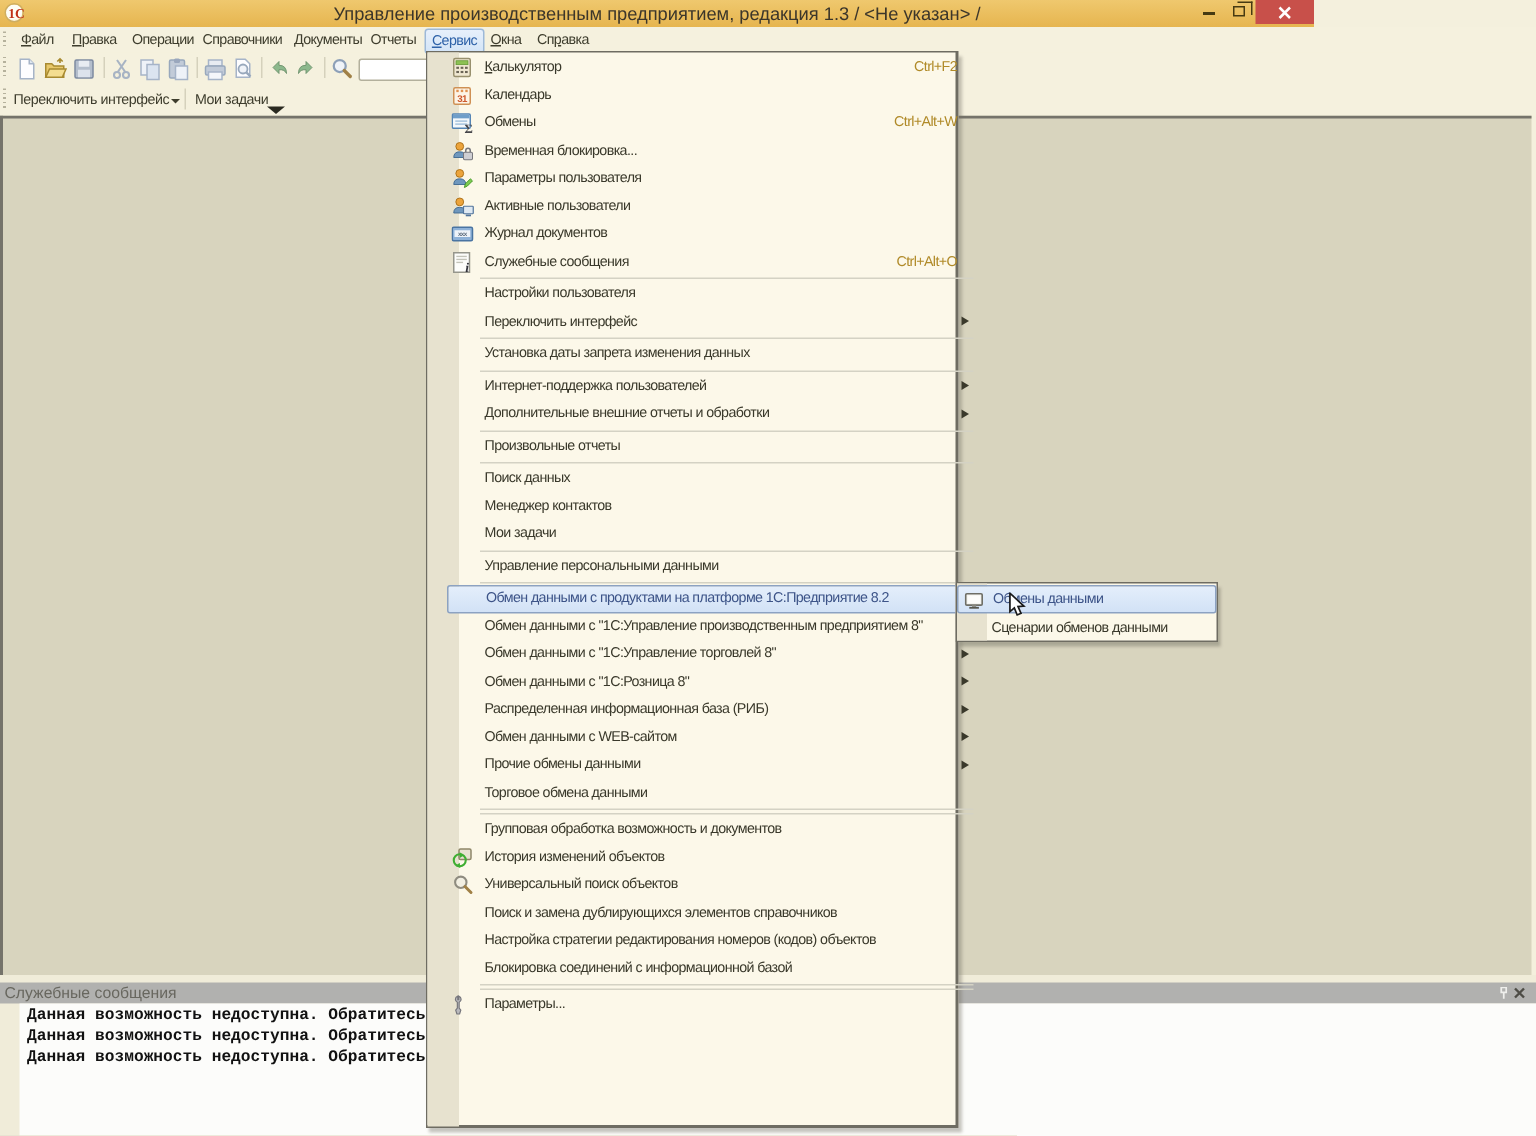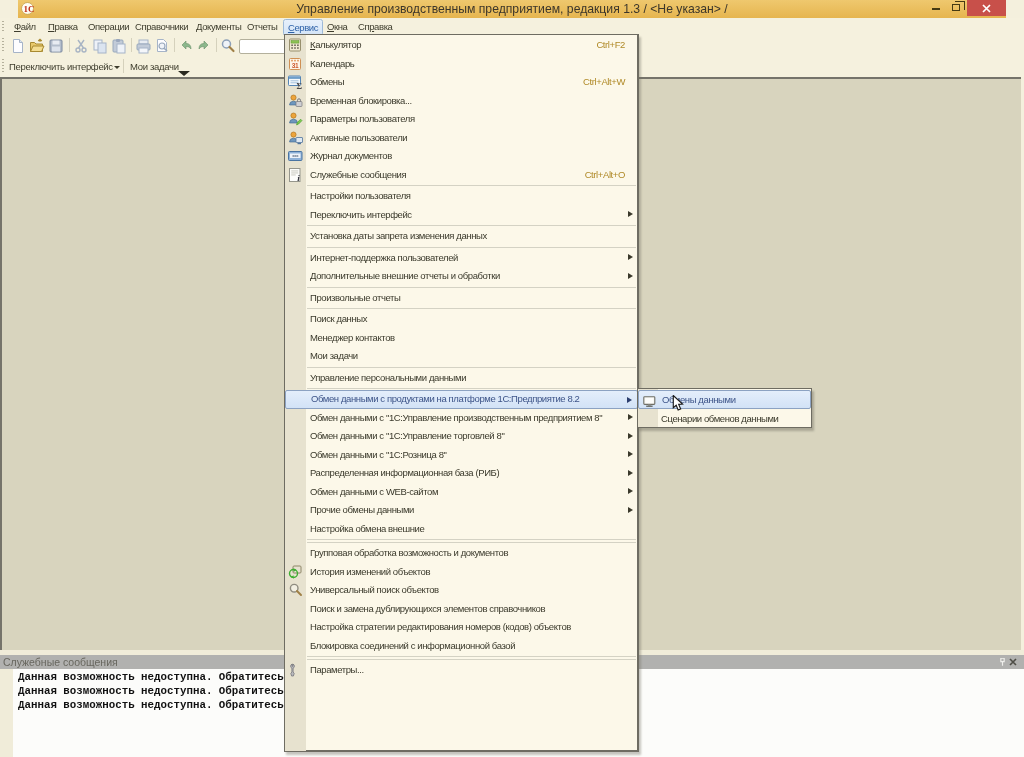--- a/index.html
+++ b/index.html
@@ -1,19 +1,19 @@
 <!DOCTYPE html>
 <html><head><meta charset="utf-8">
 <style>
 *{margin:0;padding:0;box-sizing:border-box}
 html,body{width:1024px;height:757px;overflow:hidden}
 body{font-family:"Liberation Sans",sans-serif;position:relative;background:#f4f0dd}
 .abs{position:absolute}
 
-#title{left:18px;top:0;width:988px;height:18px;background:linear-gradient(#efc86e,#e6b54f);}
+#title{left:0;top:0;width:876px;height:18px;background:linear-gradient(#efc86e,#e6b54f);}
 #title .txt{position:absolute;left:0;right:0;top:2px;text-align:center;font-size:12.2px;color:#3c362a}
 #appicon{position:absolute;left:3px;top:2px;width:13px;height:13px;border-radius:50%;background:radial-gradient(circle at 45% 35%,#fefdf6 60%,#ecd9a0 100%);border:0.5px solid #cfae60}
 #appicon span{position:absolute;left:1.5px;top:1px;font-size:9px;font-weight:bold;color:#c03018;font-family:"Liberation Serif"}
 #bmin{position:absolute;right:66px;top:8px;width:8px;height:2px;background:#463a12}
 #brest{position:absolute;right:46px;top:4px;width:8px;height:7px;border:1.5px solid #463a12}
 #brest:before{content:"";position:absolute;left:1.5px;top:-4px;width:9px;height:8px;border:1.5px solid #463a12;border-bottom:none;border-left:none}
 #bclose{position:absolute;right:0;top:0;width:39px;height:16px;background:#c8504a}
 
 
 #menubar{left:0;top:18px;width:1024px;height:17px;background:#f5f1de;font-size:9.5px;letter-spacing:-0.4px;color:#3e3d2d;white-space:nowrap}
@@ -34,21 +34,21 @@
 #bpanel{left:0;top:650px;width:1024px;height:107px;background:#f0ecd9}
 #bphead{position:absolute;left:0px;top:5px;width:1024px;height:13.5px;background:#b1b1af}
 #bphead .t{position:absolute;left:3px;top:1px;font-size:10.5px;color:#68675f}
 #bppin{position:absolute;right:19px;top:2.5px;width:5px;height:8px}
 
 #bpbody{position:absolute;left:13px;top:19px;width:1011px;height:88px;background:#fcfcfa}
 #bpbody pre{font-family:"Liberation Mono",monospace;font-size:10.8px;line-height:13.8px;color:#111;padding:2px 0 0 5px;font-weight:bold}
 
 #popup{left:284px;top:34px;width:355px;height:718px;background:#fcf8e9;border:1px solid #6e6c62;border-right-width:2px;border-bottom-width:2px;box-shadow:2px 3px 2px rgba(115,112,100,0.4)}
 #popup .strip{position:absolute;left:0;top:0;width:21px;height:716px;background:#e7e2cf}
-#popup .list{position:absolute;left:0;top:0;width:353px;padding-top:1px}
+#popup .list{position:absolute;left:13px;top:0;width:353px;padding-top:1px}
 .mi{position:relative;height:18.5px;line-height:18.5px;font-size:9.5px;letter-spacing:-0.4px;color:#3a392b;padding-left:25px;white-space:nowrap}
 .mi .ic{position:absolute;left:3px;top:2px;width:16px;height:15px}
 .mi .ic svg{display:block}
 .mi .sc{position:absolute;right:13px;top:0;color:#b08a28}
 .mi .ar{position:absolute;right:5px;top:5.7px;width:0;height:0;border-left:5px solid #3a392b;border-top:3.5px solid transparent;border-bottom:3.5px solid transparent}
 .sep{height:3px;position:relative}
 .sep div{position:absolute;left:22px;right:2px;top:1px;height:1px;background:#d4d2c4}
 .mi.sel{background:linear-gradient(#e4eefb,#d2e2f6);border:1px solid #8ca2c2;border-radius:2px;line-height:16.5px;color:#3d5488}
 .mi.sel .ar{border-left-color:#2c3e6e}
 
@@ -272,21 +272,21 @@
 <div class="sep">
         <div></div>
       </div>
 <div class="mi sel"><span class="tx">Обмен данными с продуктами на платформе 1С:Предприятие 8.2</span><span class="ar"></span></div>
 <div class="mi"><span class="tx">Обмен данными с "1С:Управление производственным предприятием 8"</span><span class="ar"></span></div>
 <div class="mi"><span class="tx">Обмен данными с "1С:Управление торговлей 8"</span><span class="ar"></span></div>
 <div class="mi"><span class="tx">Обмен данными с "1С:Розница 8"</span><span class="ar"></span></div>
 <div class="mi"><span class="tx">Распределенная информационная база (РИБ)</span><span class="ar"></span></div>
 <div class="mi"><span class="tx">Обмен данными с WEB-сайтом</span><span class="ar"></span></div>
 <div class="mi"><span class="tx">Прочие обмены данными</span><span class="ar"></span></div>
-<div class="mi"><span class="tx">Настройка обмена внешние</span></div>
+<div class="mi"><span class="tx">Торговое обмена данными</span></div>
 <div class="sep">
         <div></div>
       </div>
 <div class="sep">
         <div></div>
       </div>
 <div class="mi"><span class="tx">Групповая обработка возможность и документов</span></div>
 <div class="mi"><span class="ic">
           <svg width="15" height="14" viewBox="0 0 15 14">
             <rect x="5" y="1" width="8" height="7" rx="1" fill="#e7e2cf" stroke="#8e8668"></rect>

